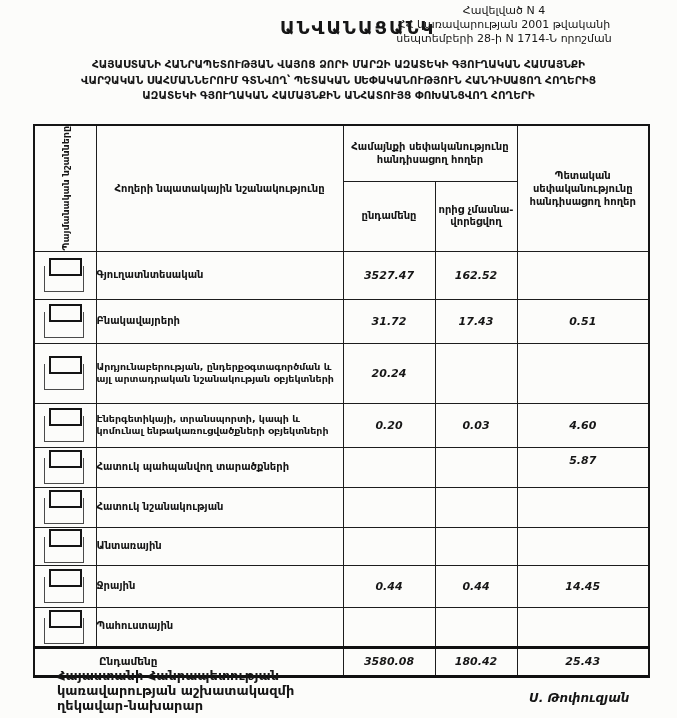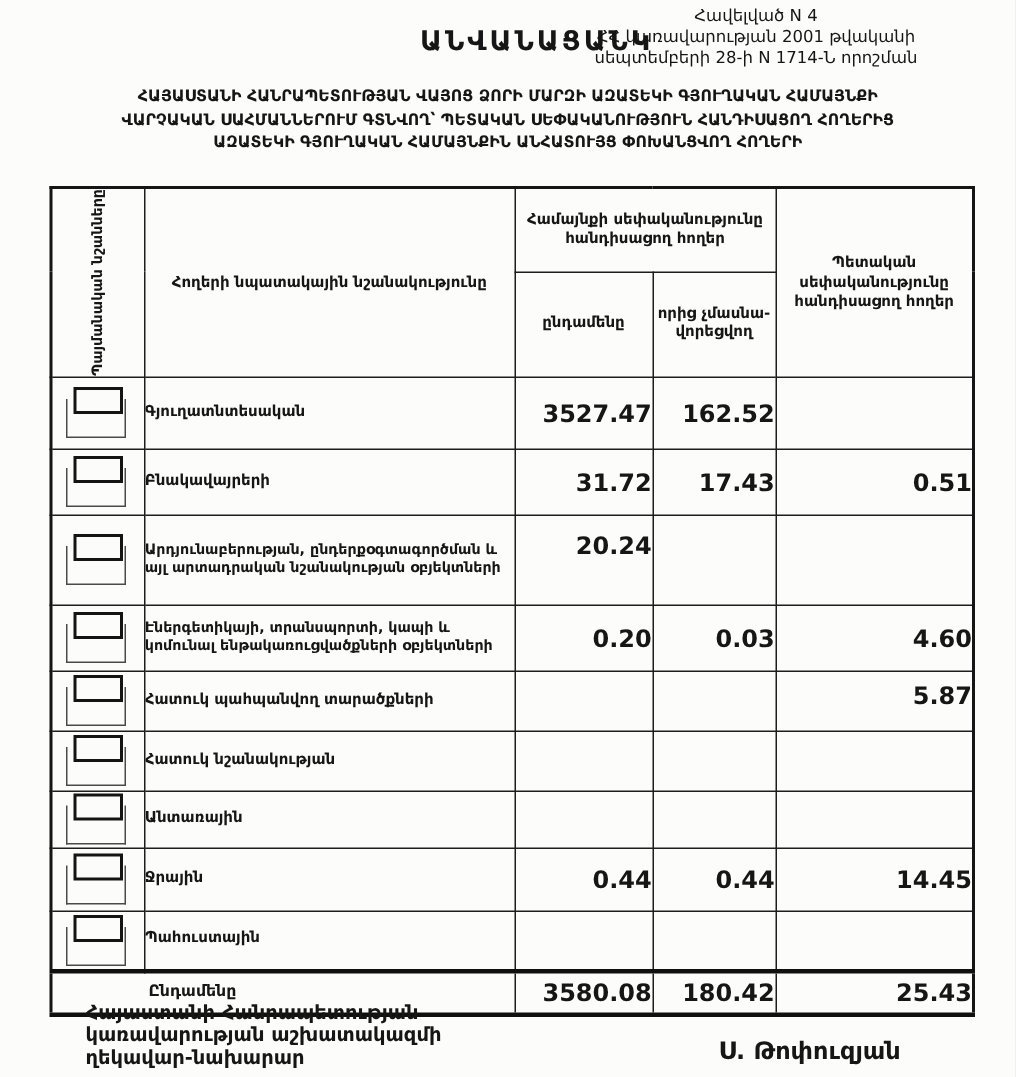--- a/index.html
+++ b/index.html
@@ -49,21 +49,21 @@
     margin:0 auto;
     white-space:pre-line;
   }
   td.symcell{vertical-align:middle;}
   td.labelcell{
     font-size:10px;line-height:12.5px;
     text-align:left;vertical-align:middle;
     padding:2px 6px 2px 14px;
   }
   td.num{
-    font-size:16px;text-align:right;vertical-align:middle;
+    font-size:11px;text-align:center;vertical-align:middle;font-style:italic;
   }
   tr.totals td{
     border-top:3px solid #101010;
     border-bottom:3px solid #101010;
     height:26px;
   }
   tr.totals td.labelcell{padding-left:64px;font-size:10.5px;}
   
   .symwrap{position:relative;width:46px;height:36px;margin:0 auto;}
   .sym-outer{
@@ -73,22 +73,22 @@
   .sym-inner{
     position:absolute;left:7px;top:1px;width:29px;height:14px;
     border:2px solid #141414;background:#fcfcfa;
   }
   
   .footer-office{
     position:absolute;left:57px;top:668px;
     font-size:13px;font-weight:bold;line-height:15px;
   }
   .signature{
-    position:absolute;left:479px;top:691px;
-    font-size:16px;font-weight:bold;
+    position:absolute;left:529px;top:691px;
+    font-size:12px;font-weight:bold;font-style:italic;
   }
 </style>
 </head>
 <body>
 
 <div class="page">
 
   <div class="doc-type">ԱՆՎԱՆԱՑԱՆԿ</div>
 
   <div class="appendix">
@@ -150,21 +150,21 @@
       <td class="num">0.51</td>
     </tr>
     <tr style="height:60px">
       <td class="symcell">
             <div class="symwrap">
               <div class="sym-outer"></div>
               <div class="sym-inner"></div>
             </div>
           </td>
       <td class="labelcell" style="font-size:9.5px">Արդյունաբերության, ընդերքօգտագործման և այլ արտադրական նշանակության օբյեկտների</td>
-      <td class="num" style="vertical-align:top;padding-top:10px">20.24</td>
+      <td class="num" style="vertical-align:top;padding-top:23px">20.24</td>
       <td class="num"></td>
       <td class="num"></td>
     </tr>
     <tr style="height:44px">
       <td class="symcell">
             <div class="symwrap">
               <div class="sym-outer"></div>
               <div class="sym-inner"></div>
             </div>
           </td>

